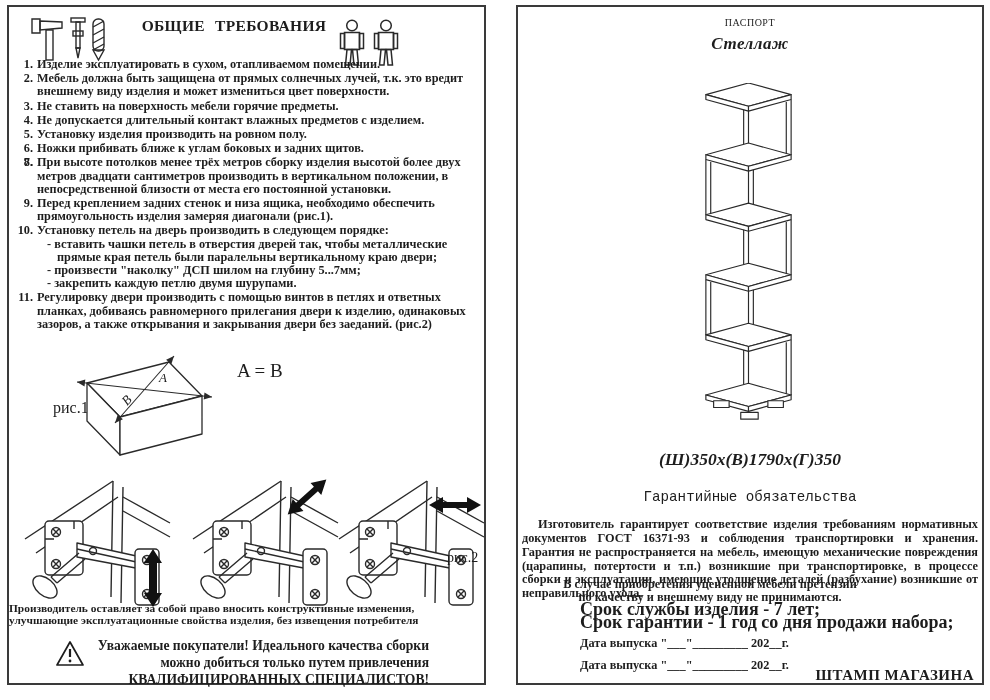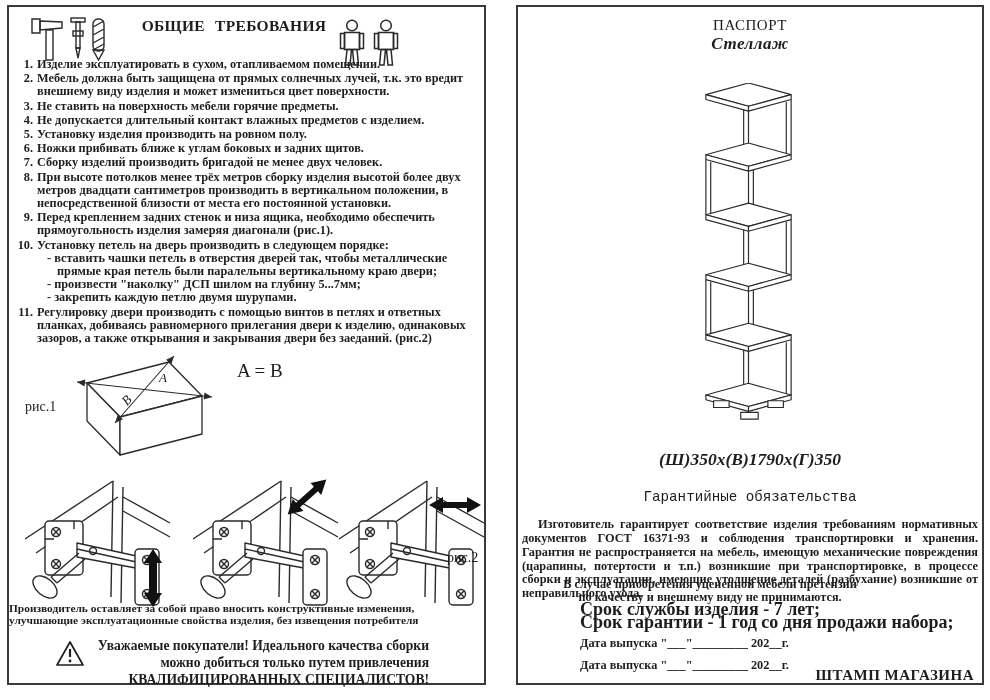--- a/index.html
+++ b/index.html
@@ -18,40 +18,40 @@
 
   
   .req-list{position:absolute;left:6px;top:51px;width:470px;font-size:12.3px;font-weight:bold;line-height:13.2px;}
   .item{position:relative;padding-left:22px;margin-bottom:1px;}
   .item .num{position:absolute;left:-6px;width:24px;text-align:right;}
   .item .extra{margin-left:-8px;}
   .item .sub{padding-left:10px;text-indent:-0px;}
   .item .sub.wrapped{padding-left:20px;text-indent:-10px;}
 
   
-  .fig1-label{position:absolute;left:16px;top:392px;font-size:14px;}
+  .fig1-label{position:absolute;left:44px;top:392px;font-size:16px;}
   .fig1-svg{position:absolute;left:66px;top:346px;}
   .fig1-eq{position:absolute;left:228px;top:353px;font-size:19px;}
   .fig-it{font-style:italic;font-size:13px;font-family:"Liberation Serif",serif;fill:#1d1d1d;}
 
   
   .hinge{position:absolute;top:458px;}
   .hinge.u1{left:12px;}
   .hinge.u2{left:180px;}
   .hinge.u3{left:326px;}
   .fig2-label{position:absolute;left:438px;top:543px;font-size:14px;}
 
   .manu-note{position:absolute;left:0;top:595px;width:479px;text-align:left;
     font-size:11.4px;font-weight:bold;line-height:12.4px;}
   .warn-tri{position:absolute;left:46px;top:633px;}
   .warn-text{position:absolute;left:60px;top:630px;width:360px;text-align:right;
     font-size:13.6px;font-weight:bold;line-height:17px;}
 
   
-  .rp-title{position:absolute;left:0;top:10px;width:464px;text-align:center;font-size:15px;letter-spacing:.5px;}
+  .rp-title{position:absolute;left:0;top:10px;width:464px;text-align:center;font-size:10px;letter-spacing:.5px;}
   .rp-product{position:absolute;left:0;top:27px;width:464px;text-align:center;
     font-size:17px;font-weight:bold;font-style:italic;letter-spacing:.5px;}
   .shelf-svg{position:absolute;left:182px;top:76px;}
   .rp-dims{position:absolute;left:0;top:442px;width:464px;text-align:center;
     font-size:17.5px;font-weight:bold;font-style:italic;}
   .rp-war-title{position:absolute;left:0;top:482px;width:464px;text-align:center;
     font-family:Liberation Mono, monospace;font-size:14.2px;}
   .rp-war-text{position:absolute;left:4px;top:499px;width:456px;text-align:justify;
     font-size:12.3px;font-weight:bold;line-height:13.8px;text-indent:16px;}
   .rp-note{position:absolute;left:8px;top:571px;width:368px;text-align:center;
@@ -145,21 +145,21 @@
       <div class="item">
         <span class="num">4.</span><span>Не допускается длительный контакт влажных предметов с изделием.</span>
       </div>
       <div class="item">
         <span class="num">5.</span><span>Установку изделия производить на ровном полу.</span>
       </div>
       <div class="item">
         <span class="num">6.</span><span>Ножки прибивать ближе к углам боковых и задних щитов.</span>
       </div>
       <div class="item">
-        <span class="num">7.</span><span>Сборку изделий производить бригадой не менее двух человек.</span>
+        <span class="num">7.</span>
       </div>
       <div class="item">
         <span class="num">8.</span><span>При высоте потолков менее трёх метров сборку изделия высотой более двух метров двадцати сантиметров производить в вертикальном положении, в непосредственной близости от места его постоянной установки.</span>
       </div>
       <div class="item">
         <span class="num">9.</span><span>Перед креплением задних стенок и низа ящика, необходимо обеспечить прямоугольность изделия замеряя диагонали (рис.1).</span>
       </div>
       <div class="item">
         <span class="num">10.</span><span>Установку петель на дверь производить в следующем порядке:</span>
         <div class="sub wrapped">- вставить чашки петель в отверстия дверей так, чтобы металлические прямые края петель были паралельны вертикальному краю двери;</div>

